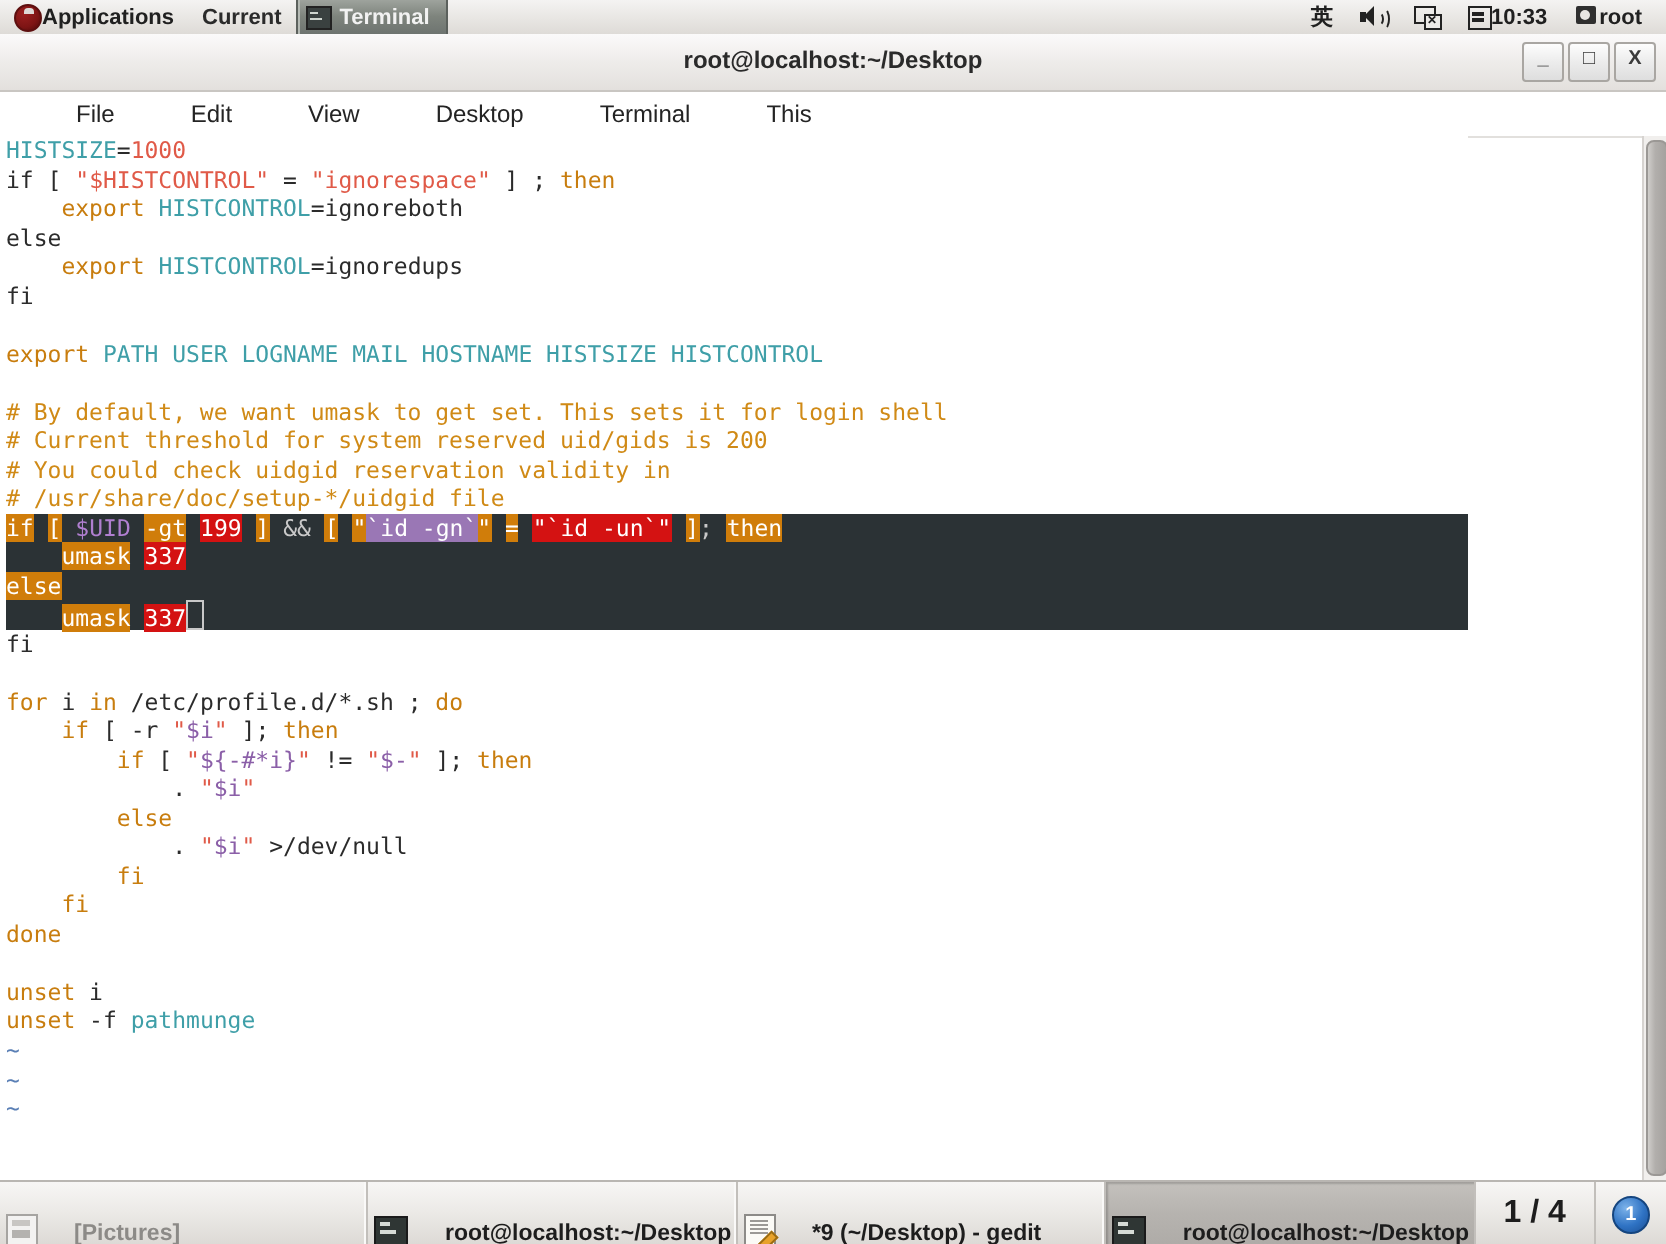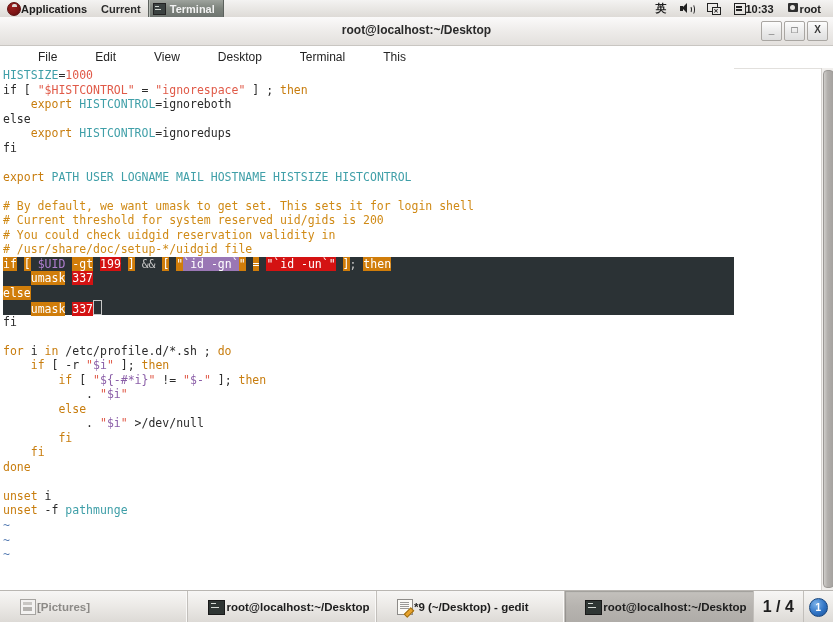--- a/index.html
+++ b/index.html
@@ -163,22 +163,22 @@
   }
 
   
   #taskbar{
     position:absolute;left:0;top:590px;width:833px;height:32px;
     background:linear-gradient(to bottom,#f7f6f5 0%,#eceae7 45%,#dcd9d5 100%);
     border-top:1px solid #b9b6b2;
     display:flex;align-items:stretch;
   }
   .task{
-    display:flex;align-items:center;gap:1px;
-    padding:0 20px;font-size:11.5px;font-weight:bold;color:#1d1d1d;
+    display:flex;align-items:flex-end;gap:18px;
+    padding:0 3px;font-size:11.5px;font-weight:bold;color:#1d1d1d;
     border-right:1px solid #c2bfbb;box-shadow:inset -1px 0 0 #faf9f8;
     white-space:nowrap;overflow:hidden;cursor:default;
   }
   .task.t1{width:181px;color:#8c8a87;}
   .task.t2{width:181px;}
   .task.t3{width:181px;}
   .task.t4{
     width:181px;
     background:linear-gradient(to bottom,#c4c1bd 0%,#b6b3af 50%,#aeaba7 100%);
     box-shadow:inset 1px 1px 1px rgba(0,0,0,0.18);

